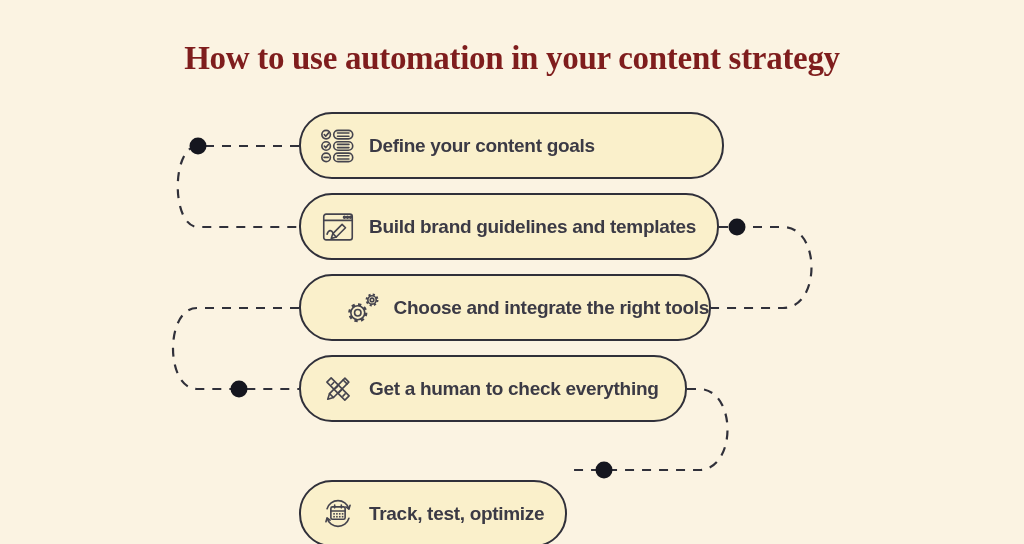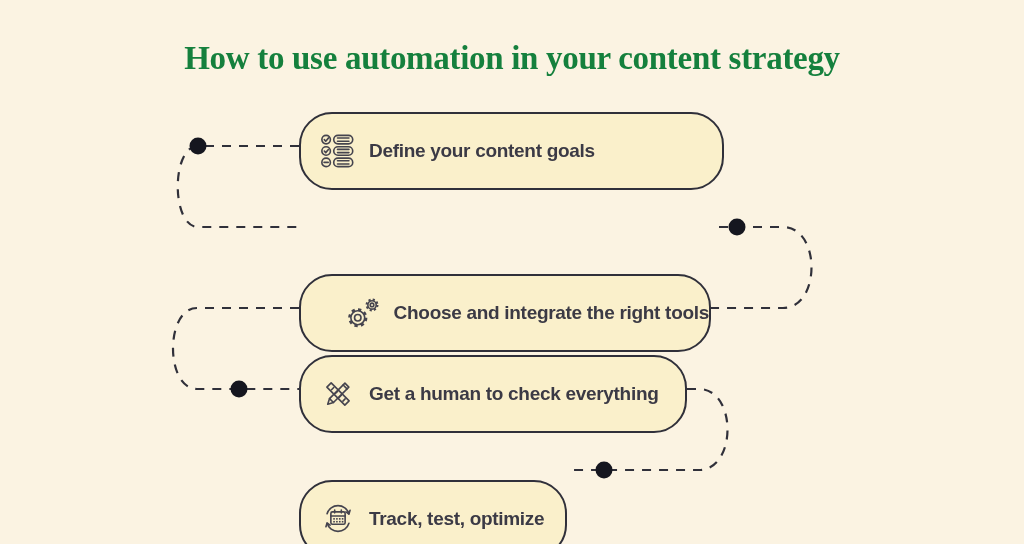--- a/index.html
+++ b/index.html
@@ -10,38 +10,38 @@
     overflow:hidden;
     font-family:"Liberation Sans",sans-serif;
   }
   .title{
     position:absolute;left:0;right:0;top:40px;
     text-align:center;
     font-family:"Liberation Serif",serif;
     font-weight:700;
     font-size:33px;
     letter-spacing:-0.3px;
-    color:#15803d;
+    color:#7f1d1d;
     margin:0;
   }
   svg.connectors{
     position:absolute;left:0;top:0;
   }
   svg.connectors path{
     fill:none;
     stroke:#30303A;
     stroke-width:2.2;
     stroke-dasharray:9 8;
   }
   svg.connectors circle{
     fill:#15161F;
     stroke:none;
   }
   .step{
-    position:absolute;left:299px;height:78px;
+    position:absolute;left:299px;height:67px;
     background:#FAF0CB;
     border:2px solid #30303A;
     border-radius:33px;
     display:flex;align-items:center;
     padding-left:18px;gap:12px;
     box-sizing:border-box;
     z-index:2;
   }
   .step .label{
     font-weight:700;
@@ -99,20 +99,35 @@
         <path d="M19.5 18.3 h12 M19.5 21.7 h12"></path>
         <circle cx="7.5" cy="32" r="4.5"></circle>
         <path d="M5.3 32 h4.4"></path>
         <rect x="15.5" y="27.5" width="20" height="9" rx="4.5"></rect>
         <path d="M19.5 30.3 h12 M19.5 33.7 h12"></path>
       </svg>
     </span>
     <span class="label">Define your content goals</span>
   </div>
 
+  <div class="step s2">
+    <span class="icon">
+      <svg viewBox="0 0 40 40">
+        <rect x="5" y="6.5" width="30" height="27" rx="2.5"></rect>
+        <path d="M5 13 H35"></path>
+        <circle cx="26.8" cy="9.8" r="1"></circle>
+        <circle cx="30" cy="9.8" r="1"></circle>
+        <circle cx="33.2" cy="9.8" r="1"></circle>
+        <path d="M8.5 27.5 c1.5 -4.5 4.5 -4.8 6.3 -1.2"></path>
+        <path d="M14.6 26.9 L24.3 17.2 L27.9 20.8 L18.2 30.5 Z"></path>
+        <path d="M14.6 26.9 L12.9 32.2 L18.2 30.5"></path>
+      </svg>
+    </span>
+    <span class="label">Build brand guidelines and templates</span>
+  </div>
 
   <div class="step s3">
     <span class="icon">
       <svg viewBox="0 0 40 40">
         <circle cx="14.5" cy="25" r="7.3"></circle>
         <circle cx="14.5" cy="25" r="3.4"></circle>
         <circle class="teeth-big" cx="14.5" cy="25" r="8.8"></circle>
         <circle cx="29.5" cy="11.5" r="4.4"></circle>
         <circle cx="29.5" cy="11.5" r="1.9"></circle>
         <circle class="teeth-small" cx="29.5" cy="11.5" r="5.7"></circle>

